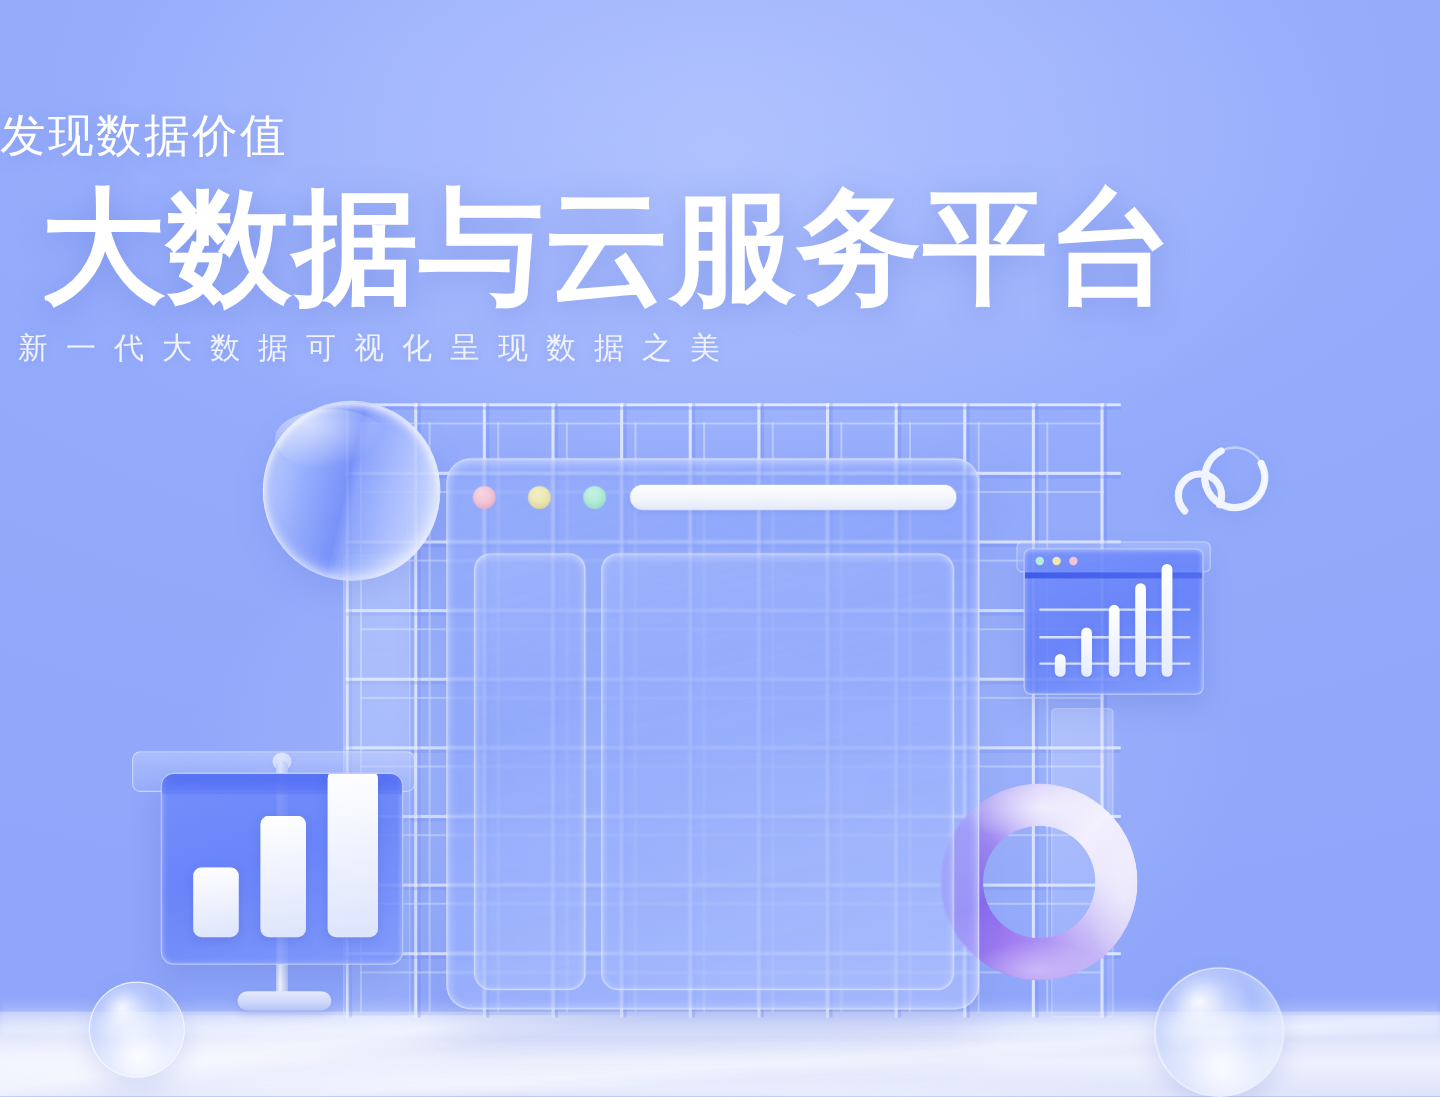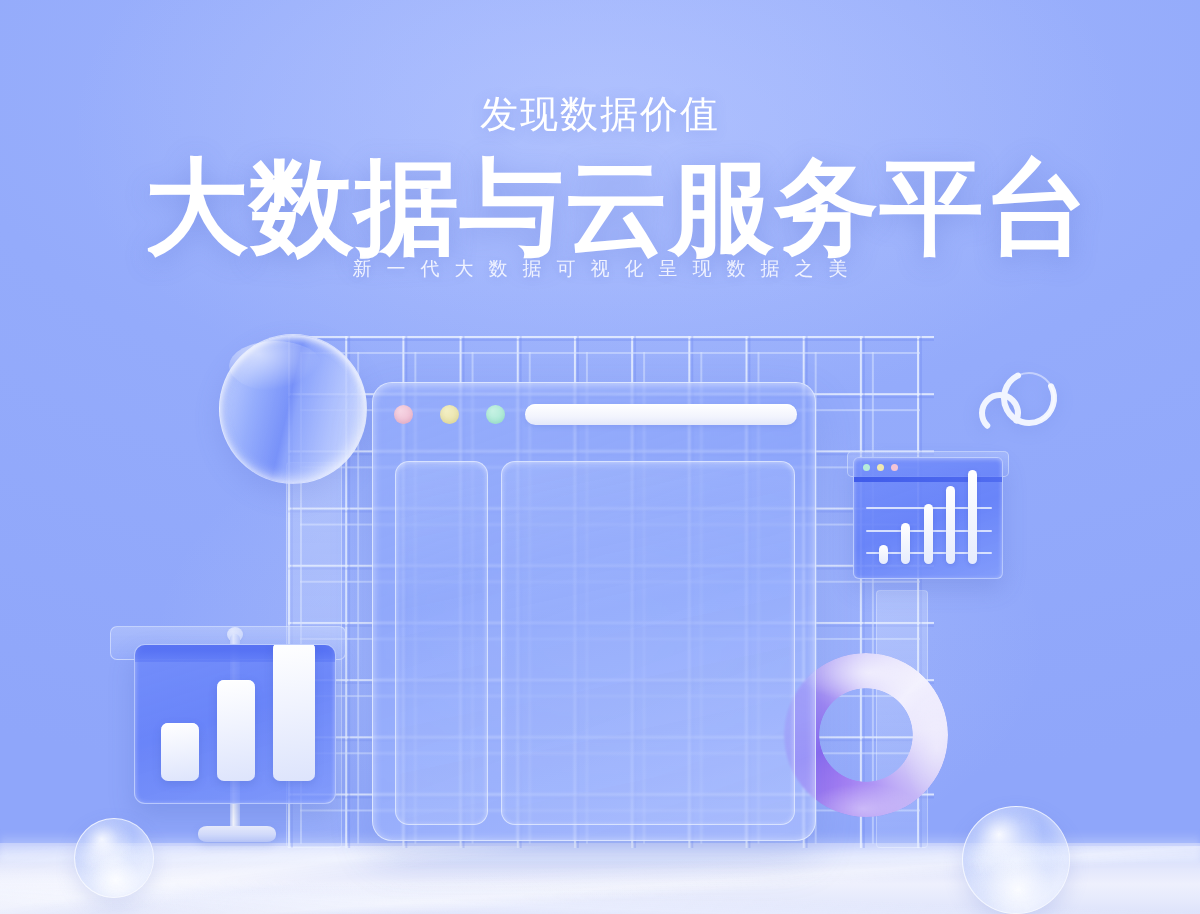--- a/index.html
+++ b/index.html
@@ -81,36 +81,37 @@
     position:absolute; left:300px; top:352px;
     width:620px; height:492px;
     background-image:
       linear-gradient(to right, rgba(214,226,255,.55) 0 2px, rgba(214,226,255,0) 2px),
       linear-gradient(to bottom, rgba(214,226,255,.55) 0 2px, rgba(214,226,255,0) 2px);
     background-size:57.2px 57.2px;
     filter:blur(.4px);
   }
 
   
-  .hero-text { position:absolute; left:0; right:0; top:0; text-align:center; z-index:30; }
+  .hero-text { position:absolute; left:0; right:0; top:0; text-align:left; z-index:30; }
   .eyebrow {
     margin-top:95px;
     font-size:38px; line-height:1.0; font-weight:400;
     color:#ffffff; letter-spacing:2px;
     text-shadow:0 2px 14px rgba(86,110,210,.30);
   }
   .headline {
     margin-top:22px;
     font-size:104px; line-height:1.0; font-weight:900;
     color:#ffffff; letter-spacing:1px;
     text-shadow:0 5px 26px rgba(78,102,206,.34);
     padding-left:34px;
   }
   .subline {
-    font-size:19px; line-height:1.0; font-weight:400;
+    margin-top:19px;
+    font-size:25px; line-height:1.0; font-weight:400;
     color:#f3f5ff; letter-spacing:15px; text-indent:15px;
     opacity:.97;
     text-shadow:0 2px 10px rgba(86,110,210,.24);
   }
 
   
   .glass-disc {
     position:absolute; left:219px; top:334px; width:148px; height:150px;
     border-radius:50%;
     background:

